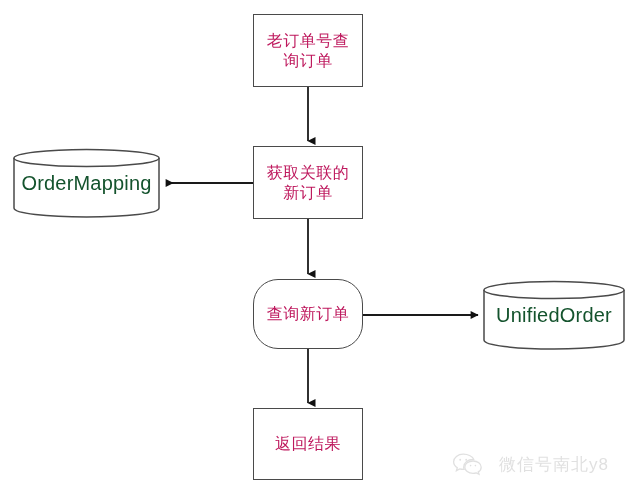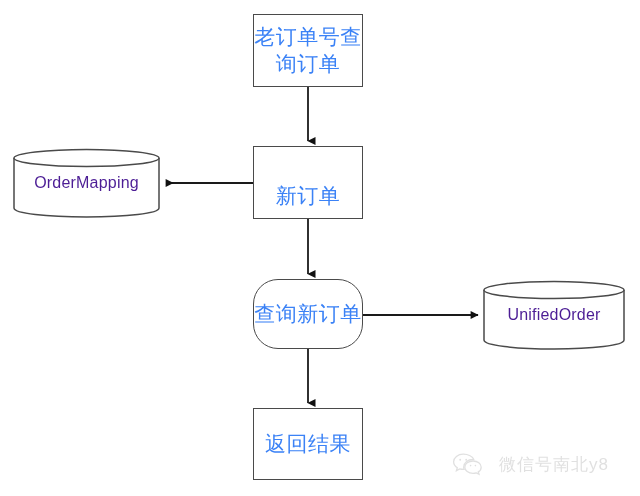--- a/index.html
+++ b/index.html
@@ -29,31 +29,31 @@
     display: flex;
     align-items: center;
     justify-content: center;
     text-align: center;
   }
 
   
   .process {
     border: 1.4px solid #4a4a4a;
     background: #ffffff;
-    color: #3b82f6;
-    font-size: 21px;
+    color: #be185d;
+    font-size: 16px;
     line-height: 1.25;
     letter-spacing: 0.5px;
   }
 
   
   .cylinder {
     background: transparent;
-    color: #4c1d95;
-    font-size: 16px;
+    color: #14532d;
+    font-size: 20px;
     letter-spacing: 0.2px;
   }
   .cyl-svg {
     position: absolute;
     left: 0;
     top: 0;
     width: 100%;
     height: 100%;
   }
   .cyl-label {
@@ -129,21 +129,21 @@
 
   <div class="node process" style="left:253px; top:14px; width:110px; height:73px;">
     <div>
       <span>老订单号查</span><br>
       <span>询订单</span>
     </div>
   </div>
 
   <div class="node process" style="left:253px; top:146px; width:110px; height:73px;">
     <div>
-      <br>
+      <span>获取关联的</span><br>
       <span>新订单</span>
     </div>
   </div>
 
   <div class="node cylinder" style="left:13px; top:148px; width:147px; height:70px;">
     <svg class="cyl-svg" viewBox="0 0 147 70" preserveAspectRatio="none">
       <path d="M1,10 L1,60 C1,65.5 33.7,69 73.5,69 C113.3,69 146,65.5 146,60 L146,10" fill="#ffffff" stroke="#4a4a4a" stroke-width="1.5"></path>
       <ellipse cx="73.5" cy="10" rx="72.5" ry="8.6" fill="#ffffff" stroke="#4a4a4a" stroke-width="1.5"></ellipse>
     </svg>
     <div class="cyl-label">OrderMapping</div>

